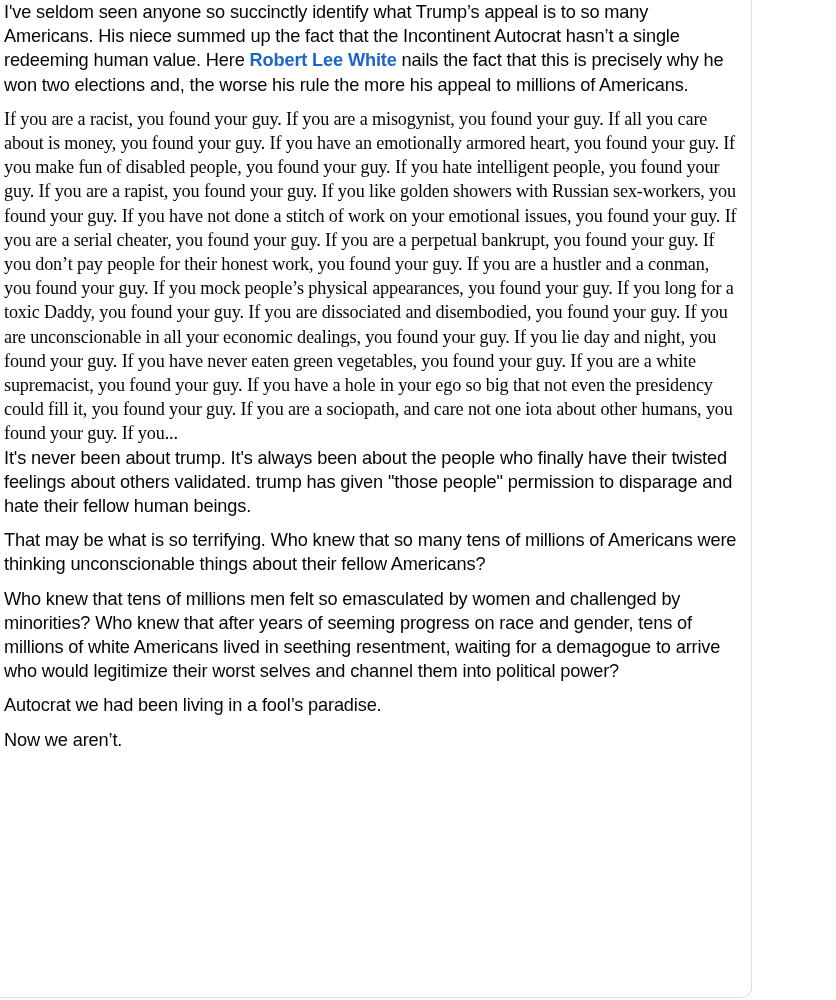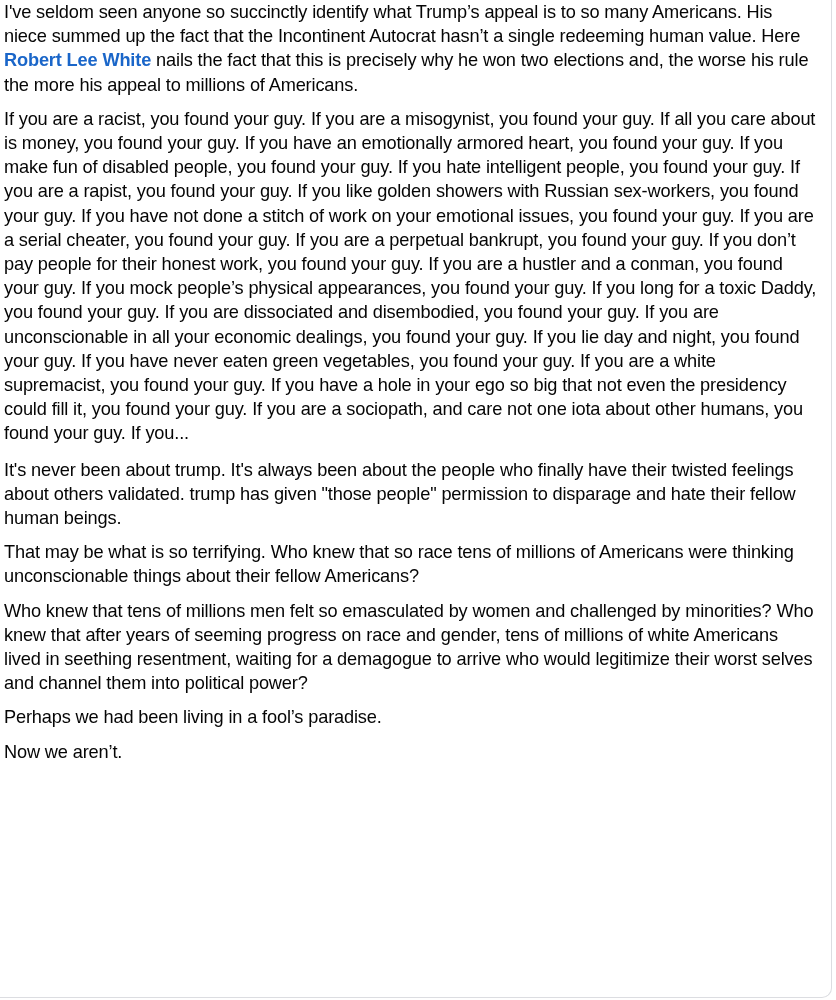--- a/index.html
+++ b/index.html
@@ -10,55 +10,56 @@
     body {
       width: 836px;
       height: 1000px;
       overflow: hidden;
       position: relative;
     }
     .post-card {
       position: absolute;
       left: 0;
       top: 0;
-      width: 832px;
+      width: 752px;
       height: 998px;
       border-right: 1px solid #dcdde1;
       border-bottom: 1px solid #dcdde1;
       border-bottom-right-radius: 10px;
       box-sizing: border-box;
       background: #ffffff;
     }
     .post-body {
       padding: 0 12px 0 4px;
       font-family: "Liberation Sans", sans-serif;
       font-size: 18.2px;
       line-height: 24.2px;
       color: #050505;
       letter-spacing: -0.15px;
     }
     .para {
       margin: 0 0 10px 0;
     }
     .para.tight {
-      margin-bottom: 12px;
+      margin-bottom: 0;
+      font-family: Liberation Serif, serif;
     }
     .mention {
       color: #1a66c9;
       font-weight: bold;
       text-decoration: none;
       cursor: pointer;
     }
   </style>
 </head>
 <body>
 
 <div class="post-card">
   <div class="post-body">
     <p class="para"><span>I've seldom seen anyone so succinctly identify what Trump’s appeal is to so many Americans. His niece summed up the fact that the Incontinent Autocrat hasn’t a single redeeming human value. Here </span><a class="mention">Robert Lee White</a><span> nails the fact that this is precisely why he won two elections and, the worse his rule the more his appeal to millions of Americans.</span></p>
     <p class="para tight">If you are a racist, you found your guy. If you are a misogynist, you found your guy. If all you care about is money, you found your guy. If you have an emotionally armored heart, you found your guy. If you make fun of disabled people, you found your guy. If you hate intelligent people, you found your guy. If you are a rapist, you found your guy. If you like golden showers with Russian sex-workers, you found your guy. If you have not done a stitch of work on your emotional issues, you found your guy. If you are a serial cheater, you found your guy. If you are a perpetual bankrupt, you found your guy. If you don’t pay people for their honest work, you found your guy. If you are a hustler and a conman, you found your guy. If you mock people’s physical appearances, you found your guy. If you long for a toxic Daddy, you found your guy. If you are dissociated and disembodied, you found your guy. If you are unconscionable in all your economic dealings, you found your guy. If you lie day and night, you found your guy. If you have never eaten green vegetables, you found your guy. If you are a white supremacist, you found your guy. If you have a hole in your ego so big that not even the presidency could fill it, you found your guy. If you are a sociopath, and care not one iota about other humans, you found your guy. If you...</p>
     <p class="para">It's never been about trump. It's always been about the people who finally have their twisted feelings about others validated. trump has given "those people" permission to disparage and hate their fellow human beings.</p>
-    <p class="para">That may be what is so terrifying. Who knew that so race tens of millions of Americans were thinking unconscionable things about their fellow Americans?</p>
+    <p class="para">That may be what is so terrifying. Who knew that so many tens of millions of Americans were thinking unconscionable things about their fellow Americans?</p>
     <p class="para">Who knew that tens of millions men felt so emasculated by women and challenged by minorities? Who knew that after years of seeming progress on race and gender, tens of millions of white Americans lived in seething resentment, waiting for a demagogue to arrive who would legitimize their worst selves and channel them into political power?</p>
-    <p class="para">Perhaps we had been living in a fool’s paradise.</p>
+    <p class="para">Autocrat we had been living in a fool’s paradise.</p>
     <p class="para">Now we aren’t.</p>
   </div>
 </div>
 
 </body></html>

